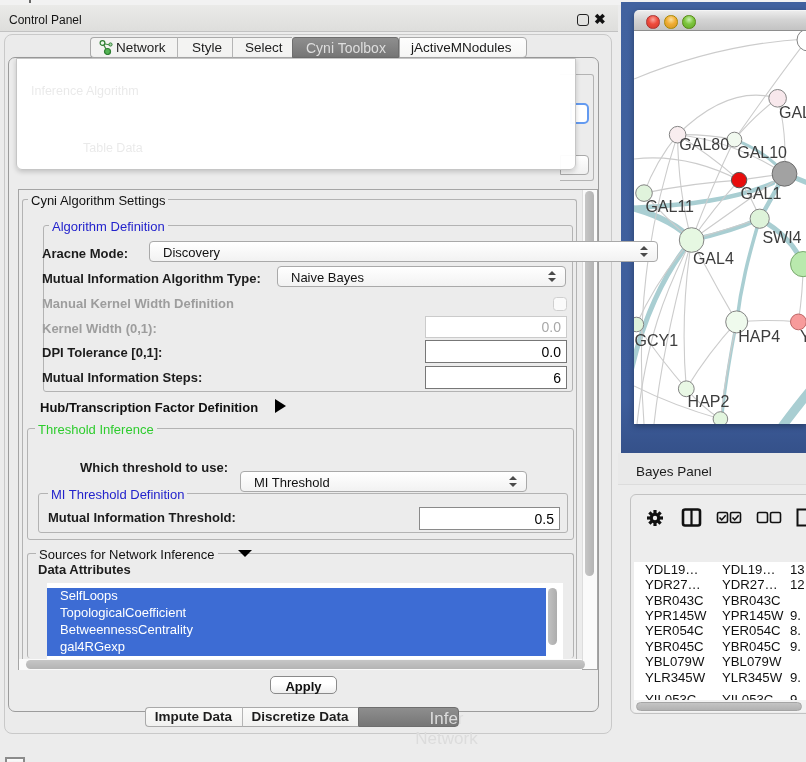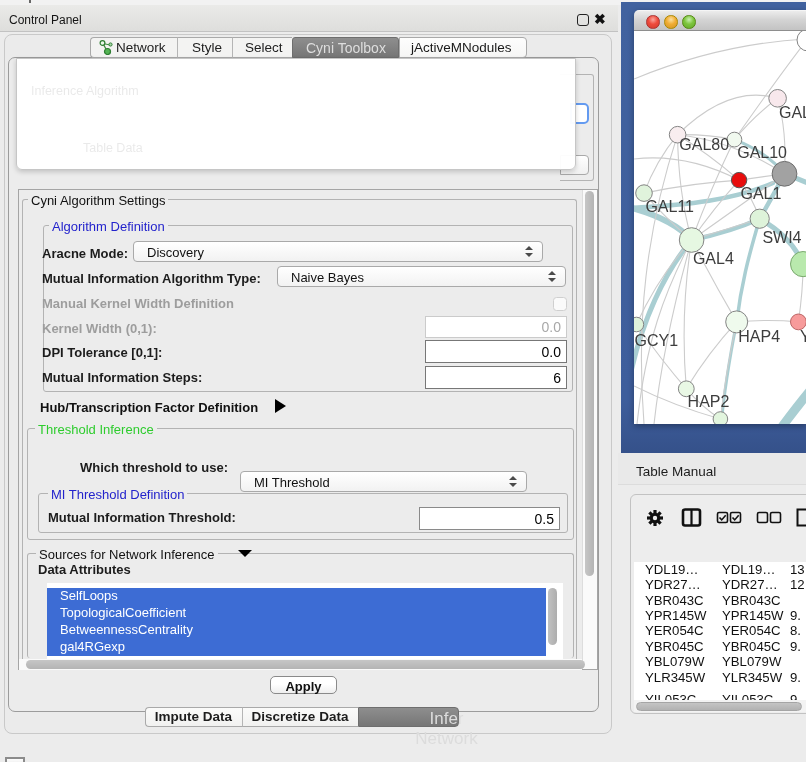--- a/index.html
+++ b/index.html
@@ -114,21 +114,21 @@
         <text x="104.3" y="310.6">HAP4</text>
         <text x="165.9" y="310.6">Y</text>
         <text x="0.6" y="314.5">GCY1</text>
         <text x="53.6" y="376.2">HAP2</text>
       </g>
     </svg>
   </div>
 </div>
 
 <div class="abs" style="left:618px;top:453px;width:188px;height:32px;background:#e9e9e9;border-bottom:1px solid #dcdcdc;box-sizing:border-box;">
-  <div class="abs" style="left:18px;top:11px;font-size:13.5px;color:#1d1d1d;">Table Manual</div>
+  <div class="abs" style="left:18px;top:11px;font-size:13.5px;color:#1d1d1d;">Bayes Panel</div>
 </div>
 <div class="abs" style="left:618px;top:485px;width:188px;height:277px;background:#ececec;"></div>
 
 <div class="abs" style="left:630px;top:494px;width:190px;height:220px;background:#ededed;border:1px solid #c2c2c2;border-radius:6px;box-sizing:border-box;"></div>
 <div class="abs" style="left:631px;top:495px;width:175px;height:218px;overflow:hidden;">
 
   <svg class="abs" style="left:15px;top:13px;" width="160" height="20" viewBox="0 0 160 20">
 
     <g fill="#111">
       <circle cx="9" cy="10" r="5.2"></circle>
@@ -235,21 +235,21 @@
   <div class="abs" style="left:26px;top:660px;width:559px;height:9px;background:linear-gradient(#c6c6c6,#b4b4b4);border-radius:5px;"></div>
 
   <div class="gbox" style="left:22px;top:199px;width:555px;height:460px;border-bottom:none;border-radius:3px 3px 0 0;">
     <div class="gtitle" style="left:5px;color:#111;">Cyni Algorithm Settings</div>
   </div>
 
   <div class="gbox" style="left:43px;top:224.5px;width:530px;height:167.5px;">
     <div class="gtitle" style="left:5px;color:#2323cc;">Algorithm Definition</div>
   </div>
   <div class="lbl abs" style="left:42px;top:246px;">Aracne Mode:</div>
-  <div class="combo" style="left:133px;top:241px;width:410px;height:21px;">
+  <div class="combo" style="left:149px;top:241px;width:509px;height:21px;">
     <div class="ctxt">Discovery</div>
       <div class="arrows"></div>
   </div>
   <div class="lbl abs" style="left:42px;top:271px;">Mutual Information Algorithm Type:</div>
   <div class="combo" style="left:277px;top:266px;width:289px;height:21px;">
     <div class="ctxt">Naive Bayes</div>
       <div class="arrows"></div>
   </div>
   <div class="lbl dis abs" style="left:42px;top:296px;">Manual Kernel Width Definition</div>
   <div class="abs" style="left:553px;top:297px;width:14px;height:14px;background:#fafafa;border:1px solid #cfcfcf;border-radius:3.5px;box-sizing:border-box;"></div>

